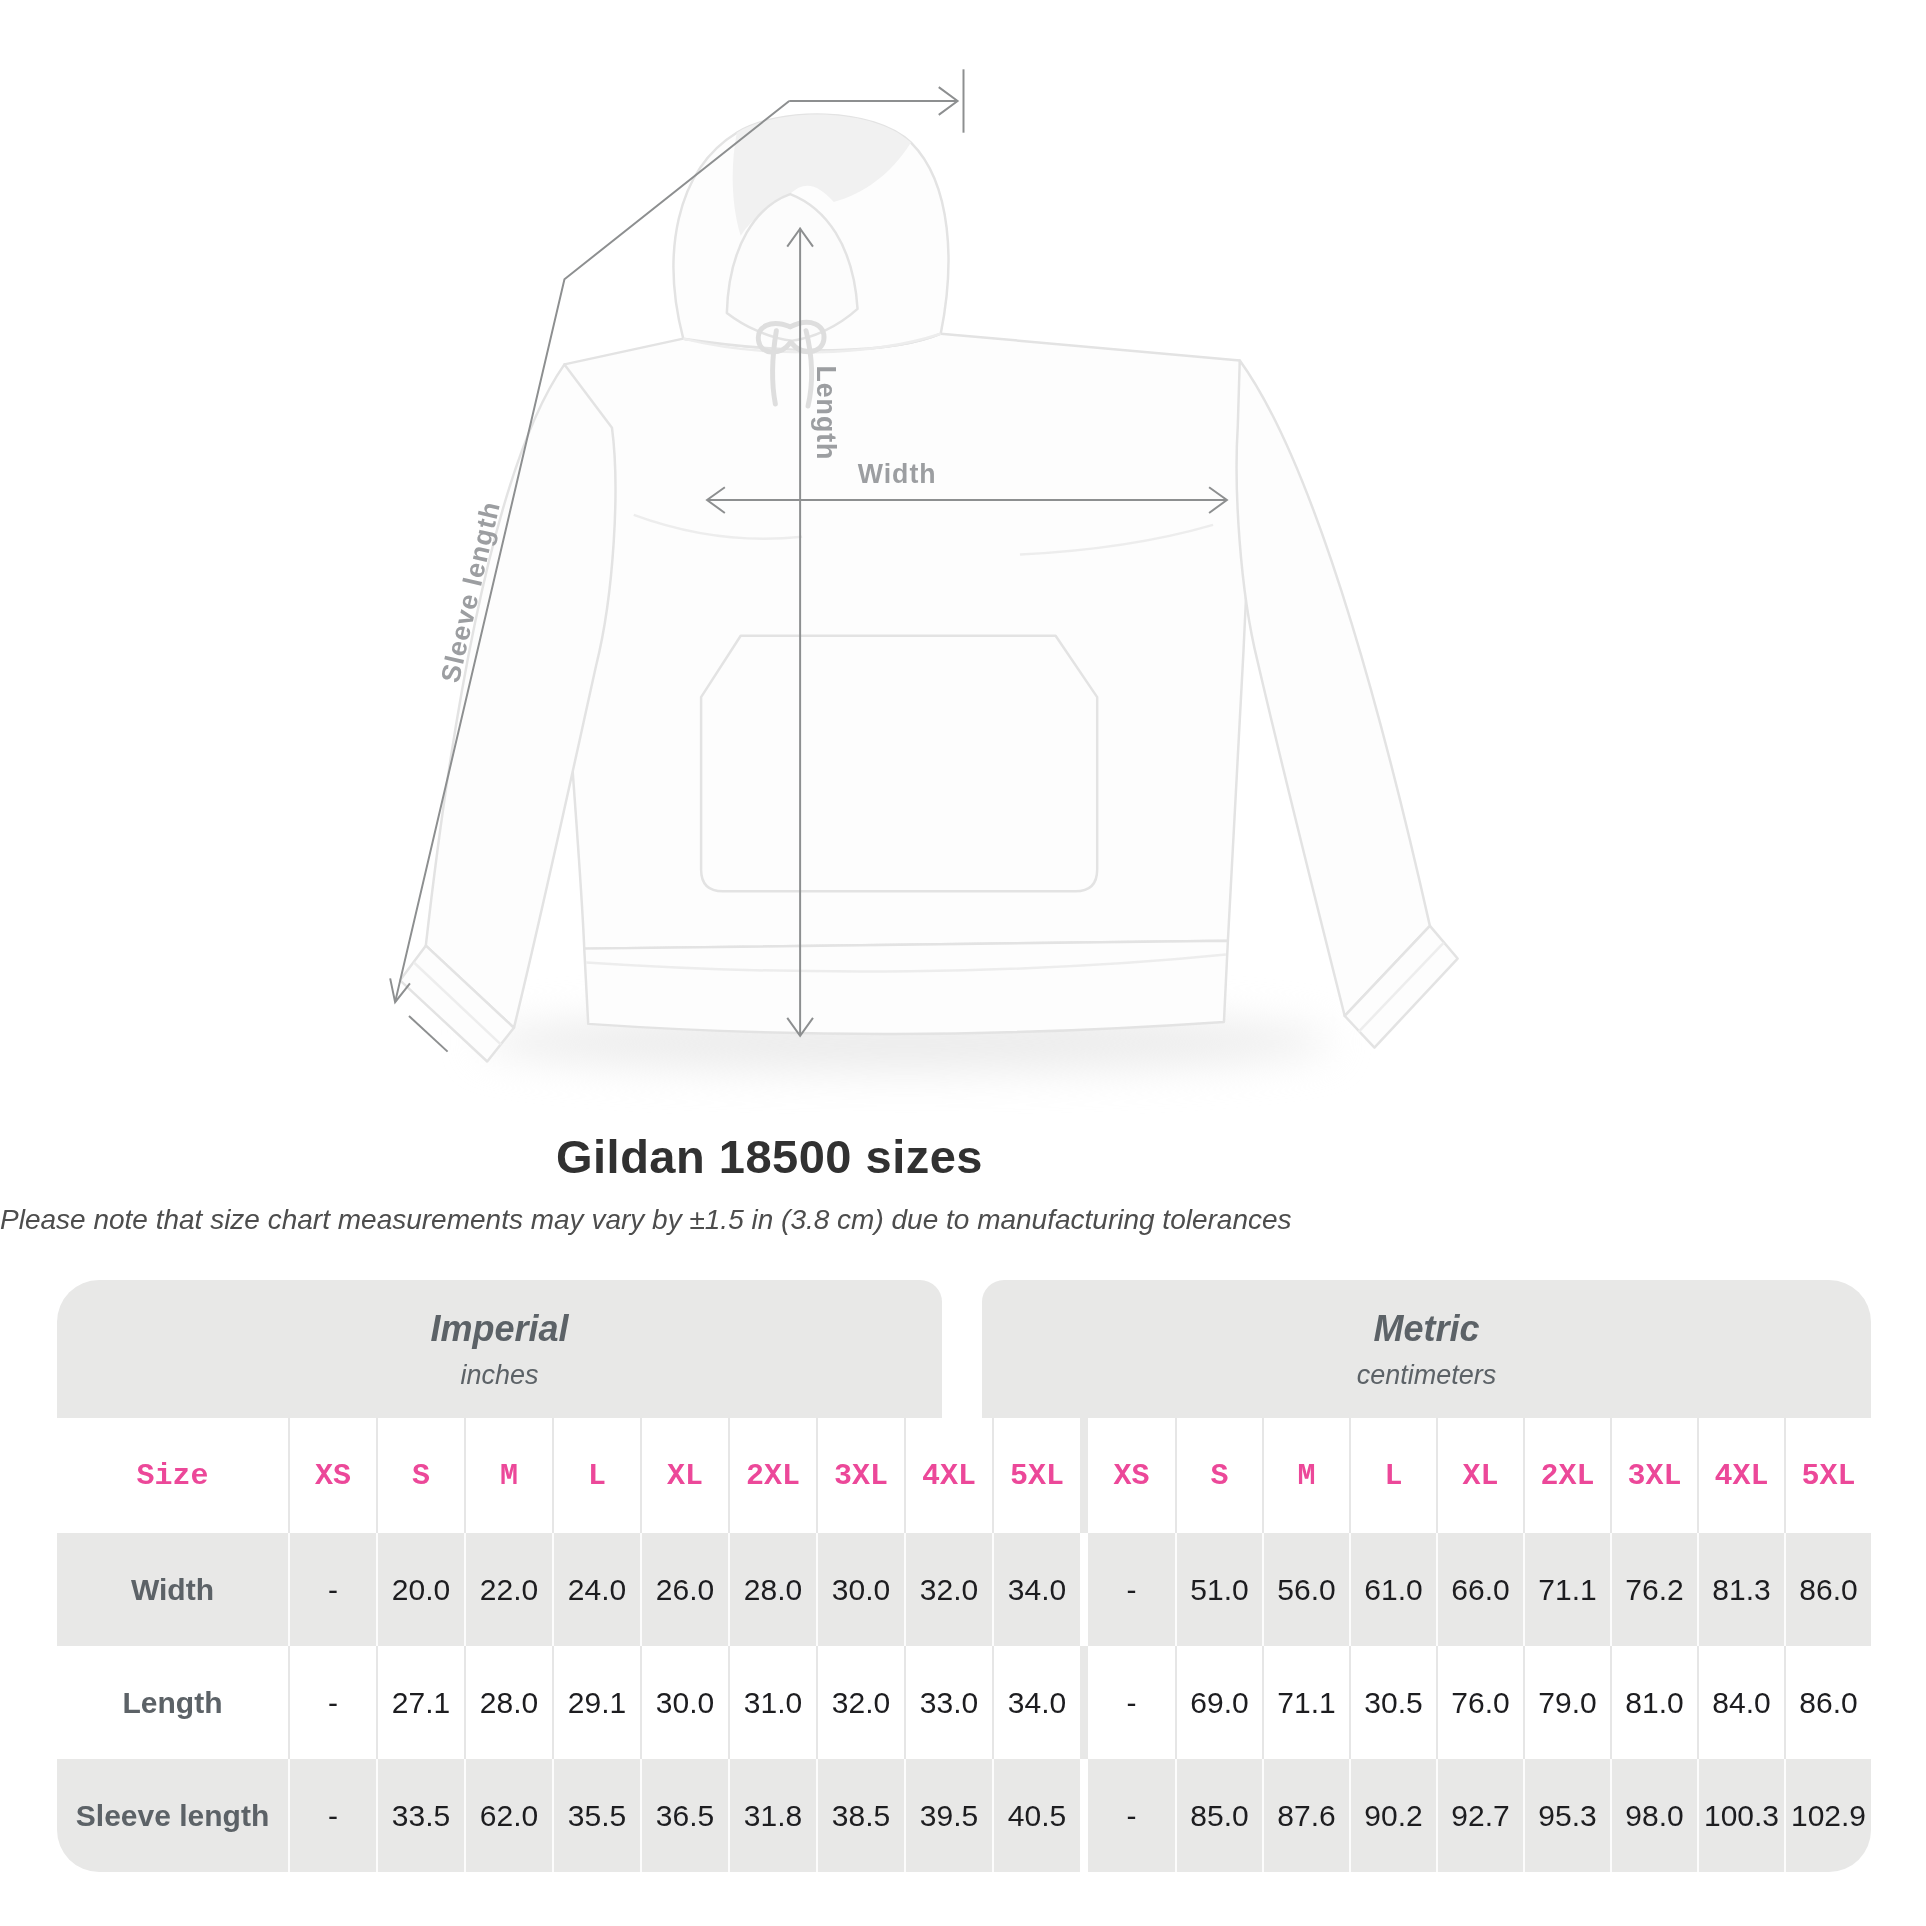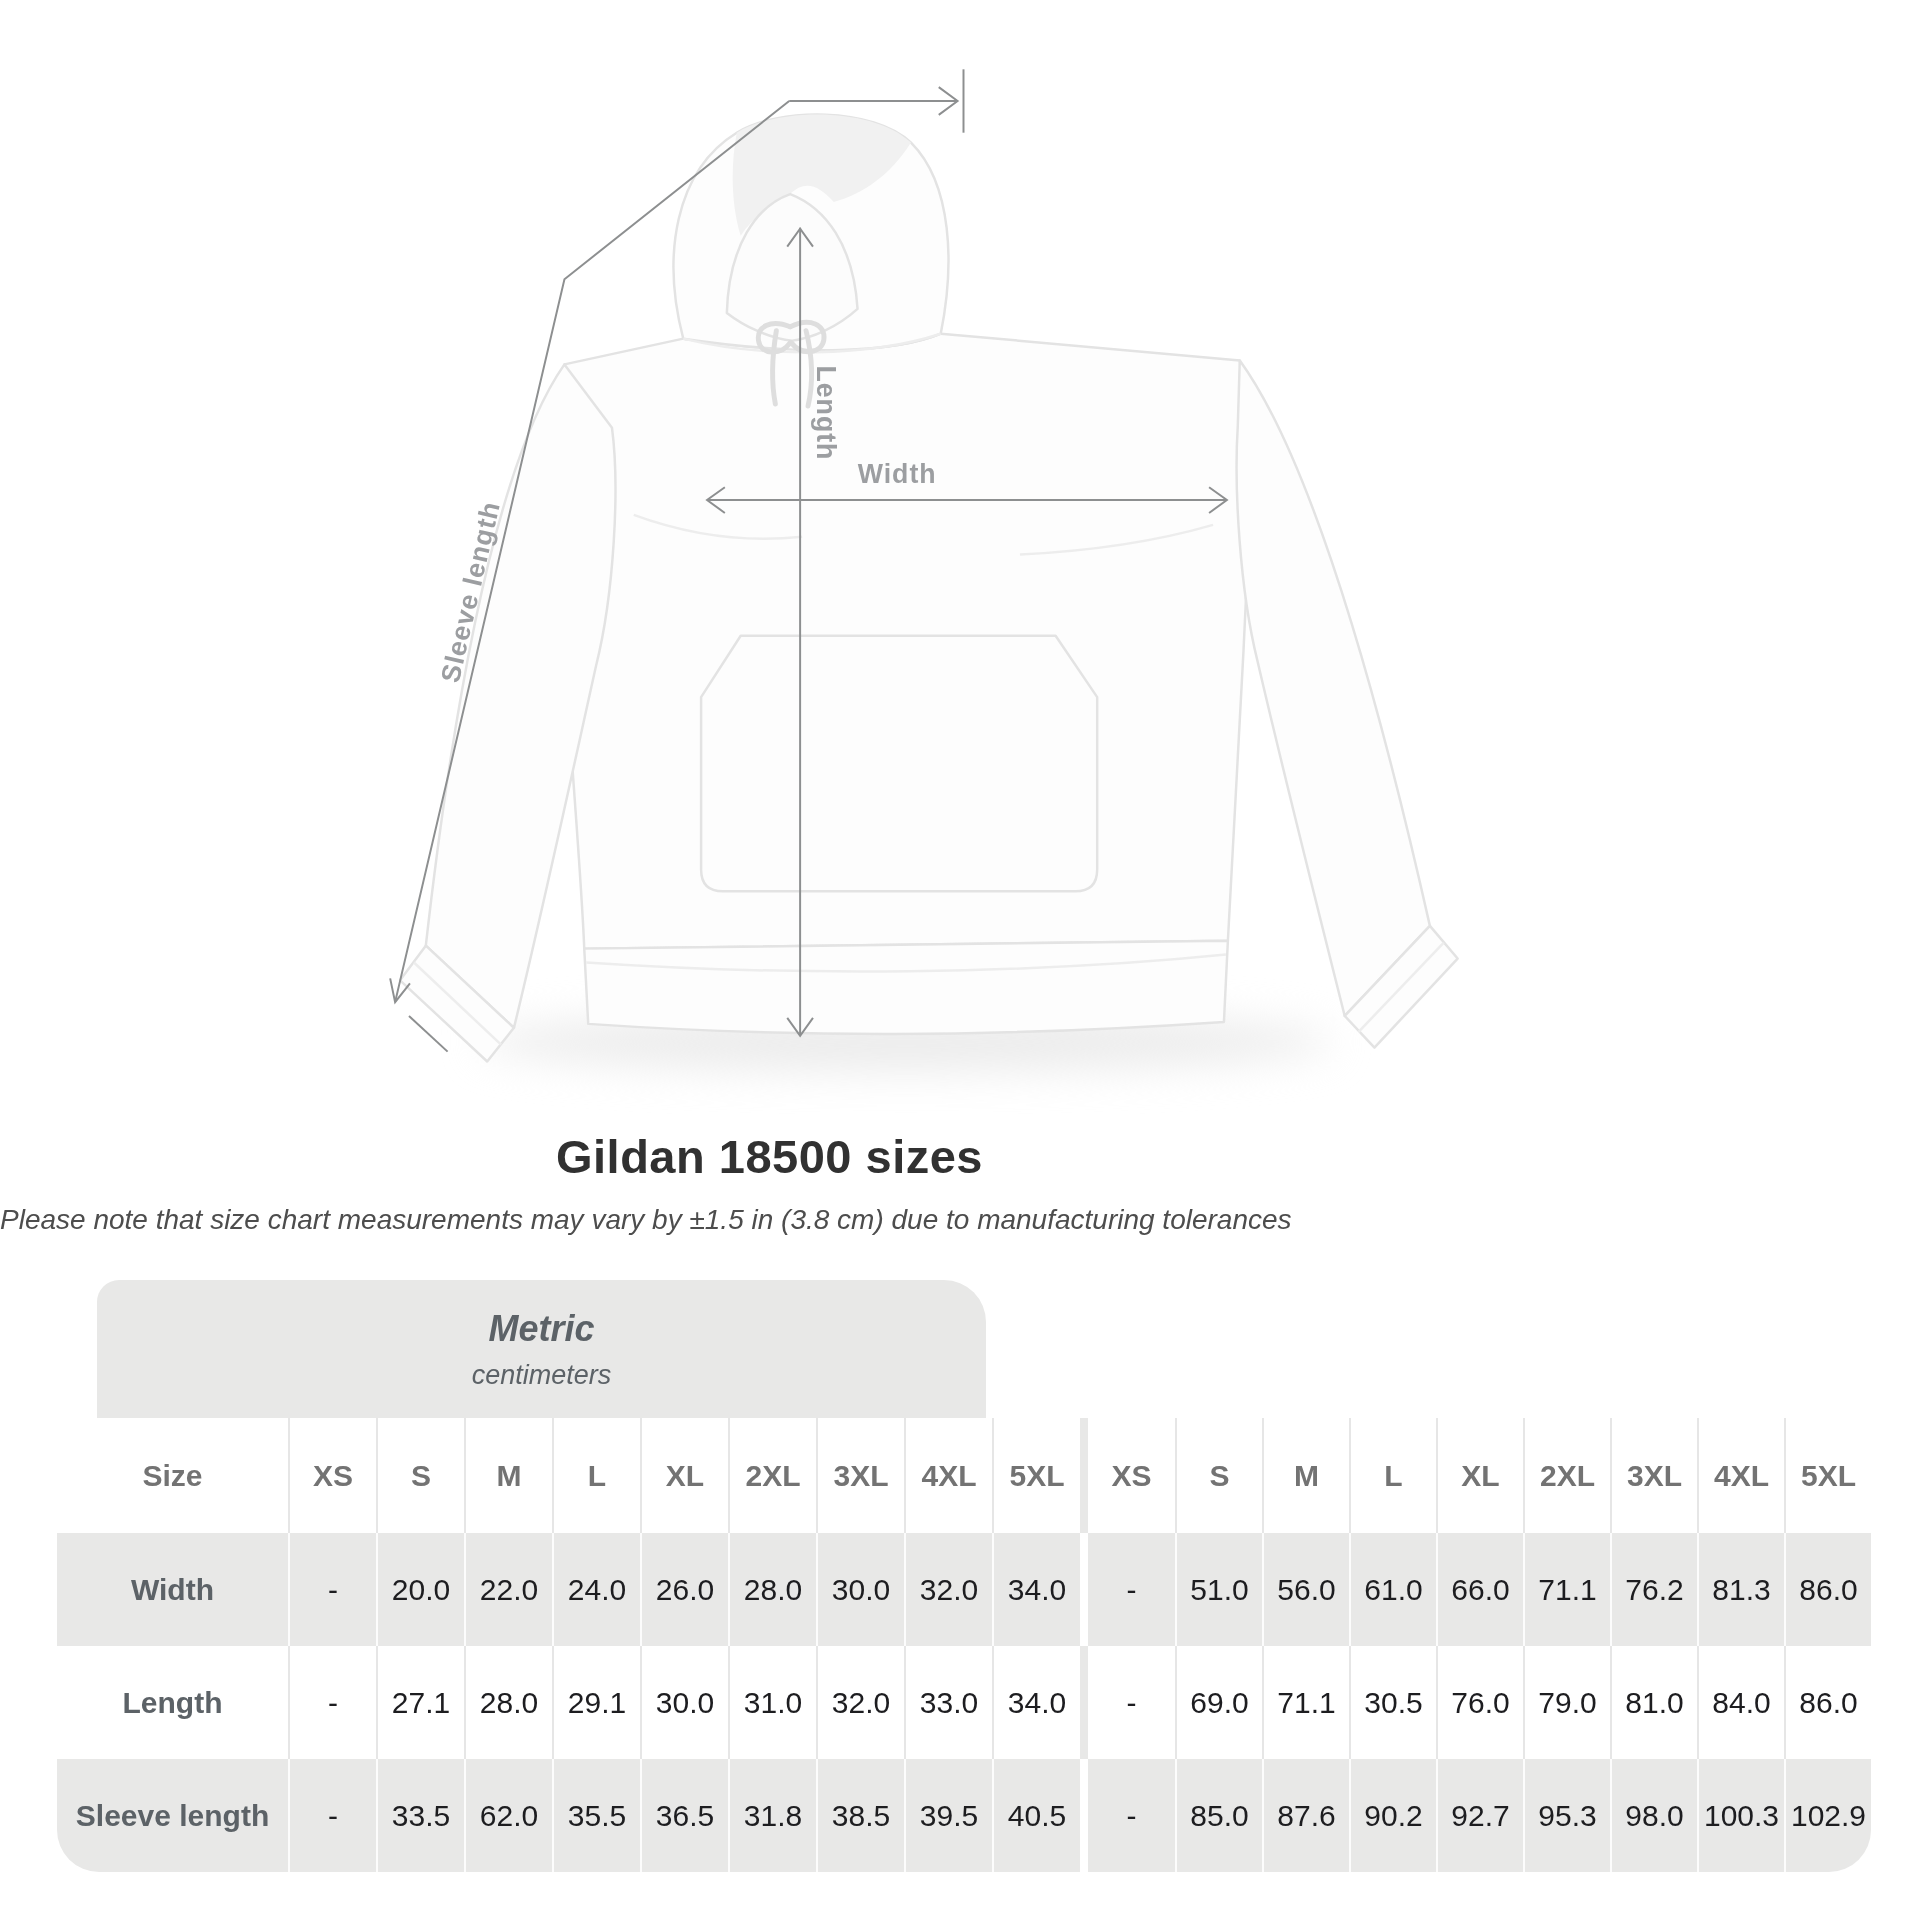--- a/index.html
+++ b/index.html
@@ -30,21 +30,21 @@
   .unit-name{font-size:27px;font-style:italic;color:#5c6267;}
 
   .grid{display:grid;
         grid-template-columns:231px repeat(9,88px) 8px repeat(9,87px);
         grid-template-rows:115px 113px 113px 113px;}
 
   .cell{display:flex;align-items:center;justify-content:center;
         font-size:30px;color:#1d1d20;background:#fff;
         border-left:2px solid #e6e6e6;box-sizing:border-box;}
   .cell.nb{border-left:none;}
-  .cell.hd{font-weight:bold;color:#737373;}
+  .cell.hd{font-weight:bold;color:#ec4899;font-family:Liberation Mono, monospace;}
   .cell.lab{font-weight:bold;color:#5c6267;}
   .cell.g{background:#e8e8e7;border-left-color:rgba(255,255,255,.85);}
   .cell.dvw{background:#e8e8e7;border-left:none;}   
   .cell.dvg{background:#fff;border-left:none;}      
   .cell.blr{border-bottom-left-radius:42px;}
   .cell.brr{border-bottom-right-radius:42px;}
 </style>
 </head>
 <body>
 
@@ -122,20 +122,24 @@
       <text x="477" y="598" transform="rotate(-77 477 598)" dominant-baseline="middle">Sleeve length</text>
     </g>
   </svg>
 
   <div class="page-title">Gildan 18500 sizes</div>
   <div class="page-subtitle">Please note that size chart measurements may vary by ±1.5 in (3.8 cm) due to manufacturing tolerances</div>
 
   <div class="size-table">
 
     <div class="band">
+      <div class="pill pill-imperial">
+        <div class="unit-system">Imperial</div>
+        <div class="unit-name">inches</div>
+      </div>
       <div class="band-gap"></div>
       <div class="pill pill-metric">
         <div class="unit-system">Metric</div>
         <div class="unit-name">centimeters</div>
       </div>
     </div>
 
     <div class="grid">
 
       <div class="cell hd nb">Size</div>

